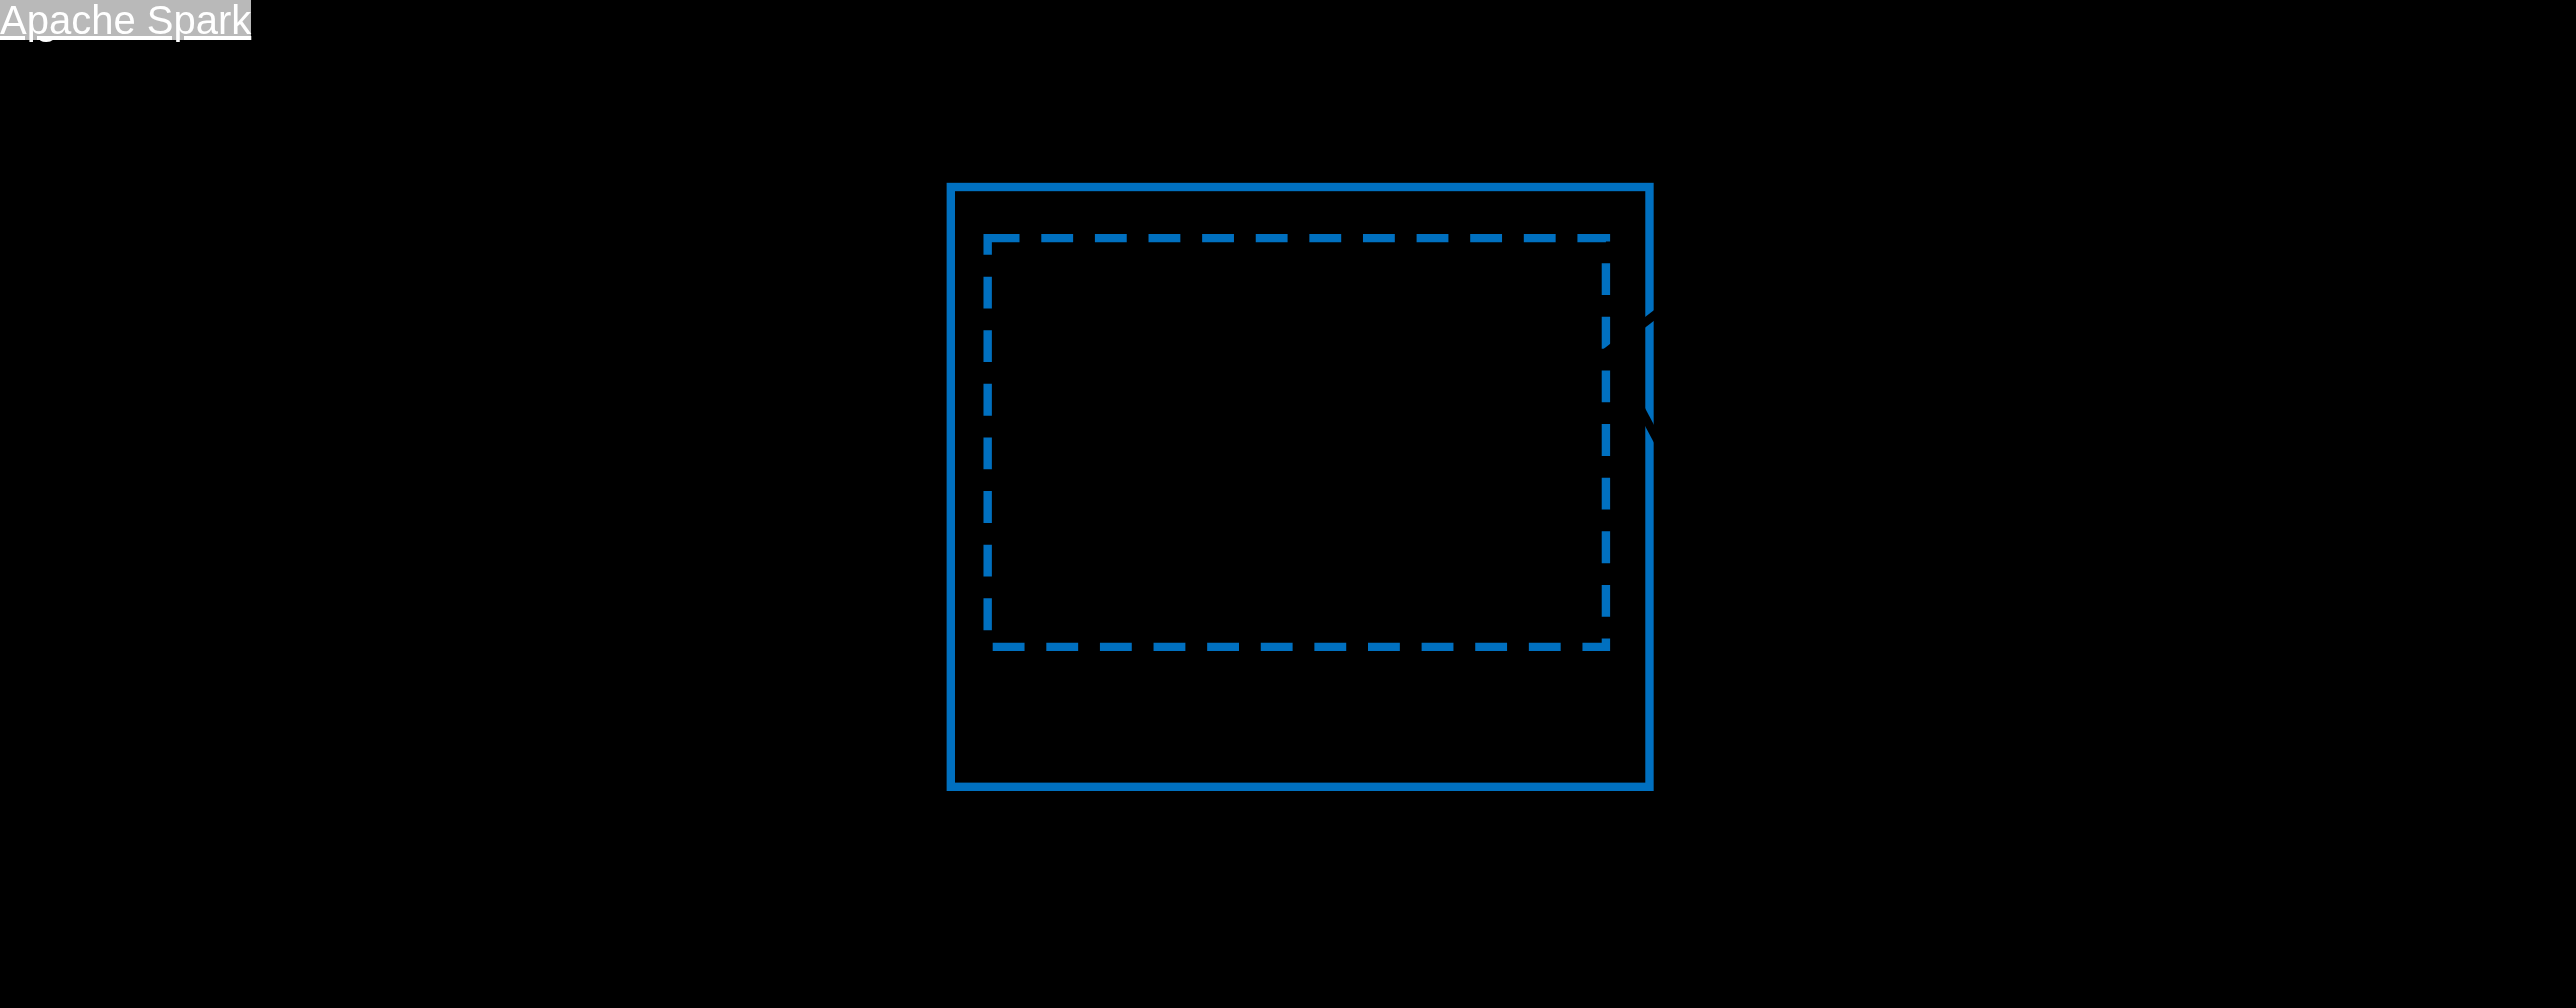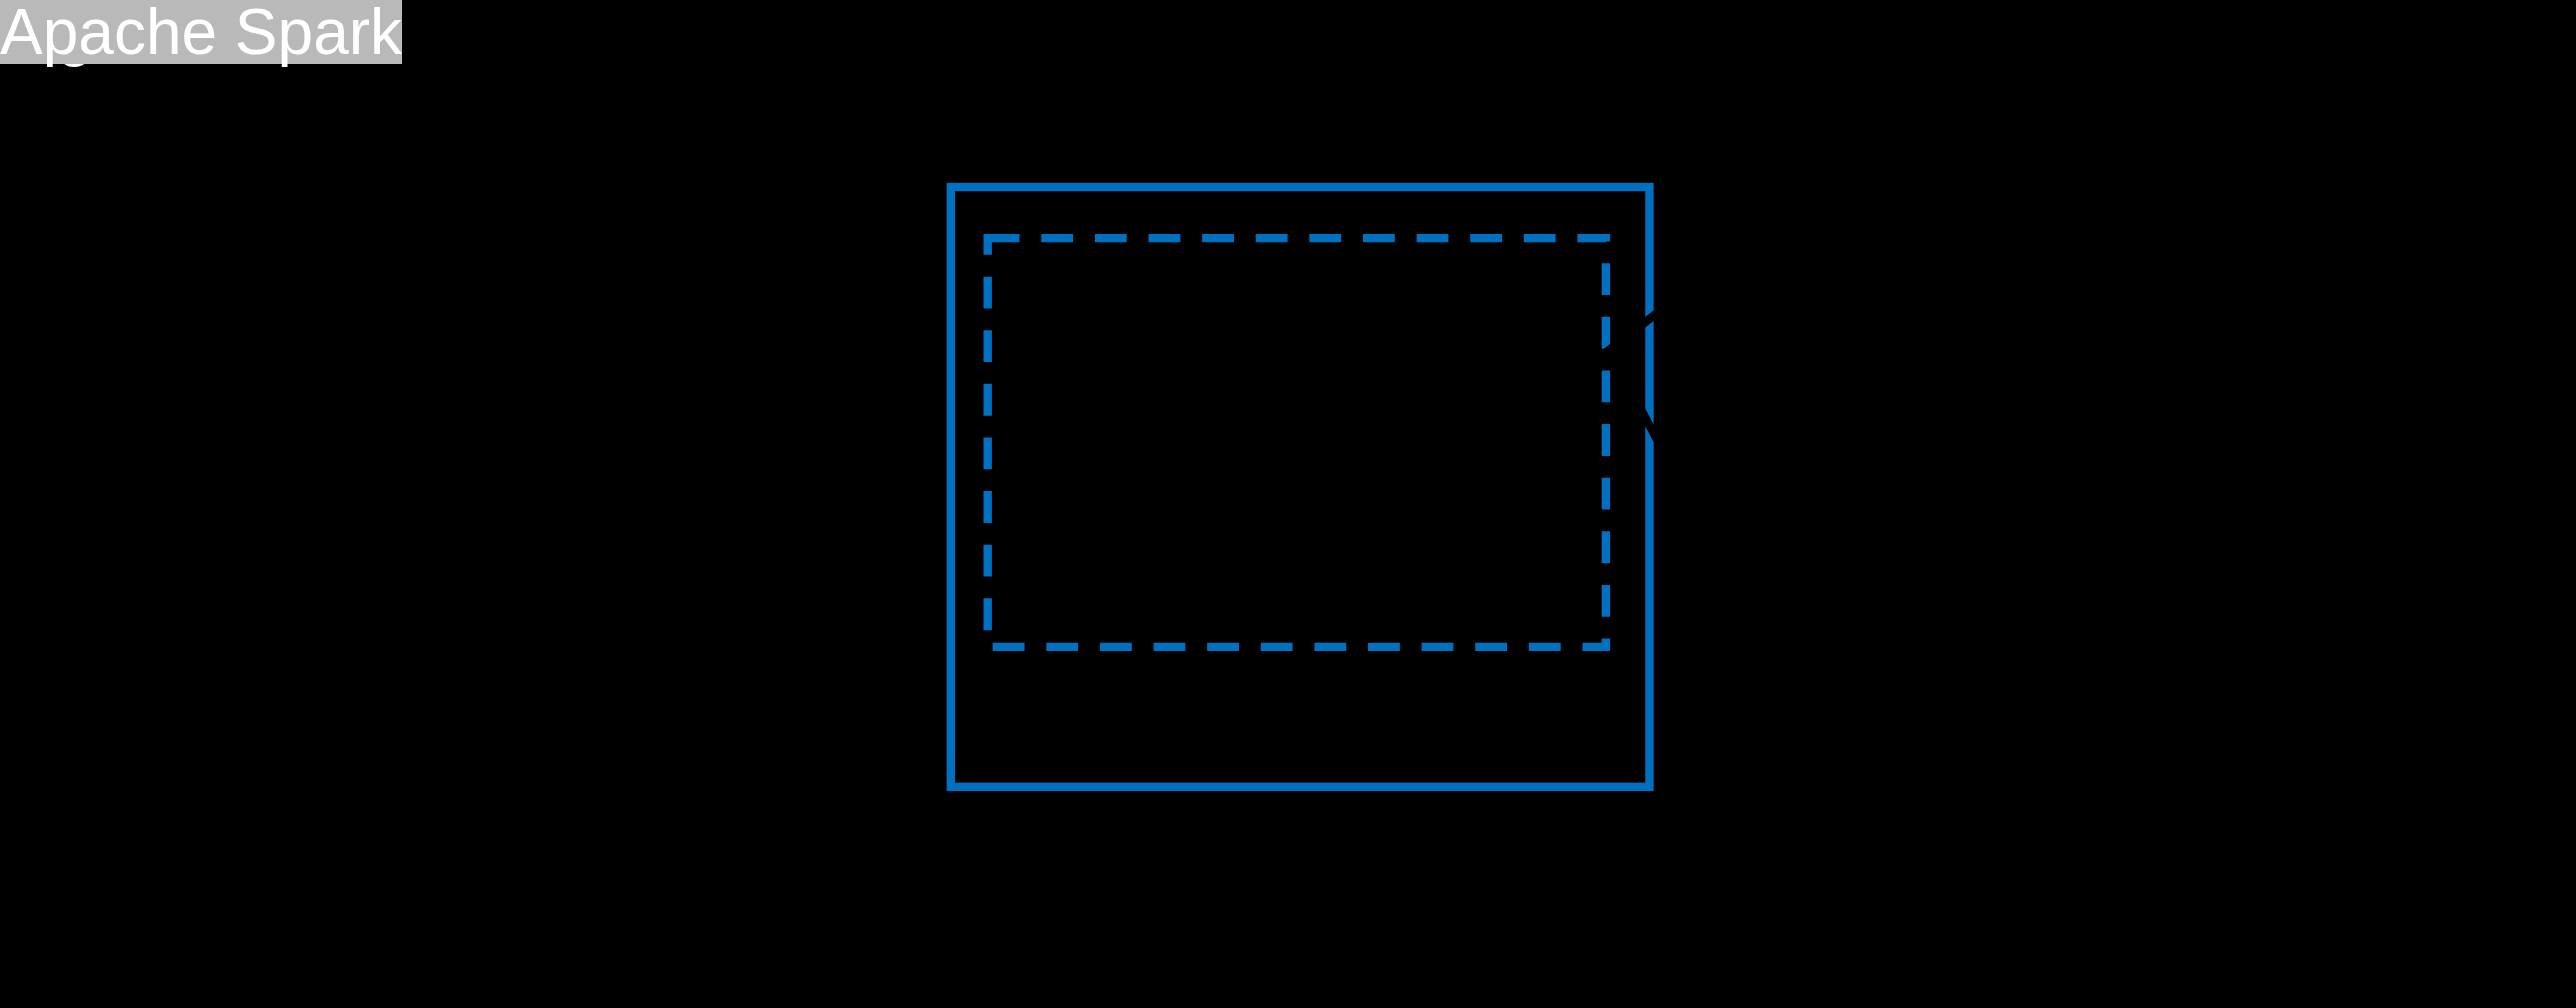--- a/index.html
+++ b/index.html
@@ -11,23 +11,24 @@
     overflow: hidden;
     font-family: "Liberation Sans", sans-serif;
   }
   .box {
     position: absolute;
     display: flex;
     align-items: center;
     justify-content: center;
   }
   .label {
-    font-size: 64px;
+    font-size: 40px;
     line-height: 1;
     white-space: nowrap;
+    text-decoration: underline;
   }
   .label.bold { font-weight: 700; }
   svg.layer {
     position: absolute;
     left: 0; top: 0;
     width: 2576px;
     height: 1009px;
   }
   #borders-layer { z-index: 1; }
   .boxes { z-index: 2; }

